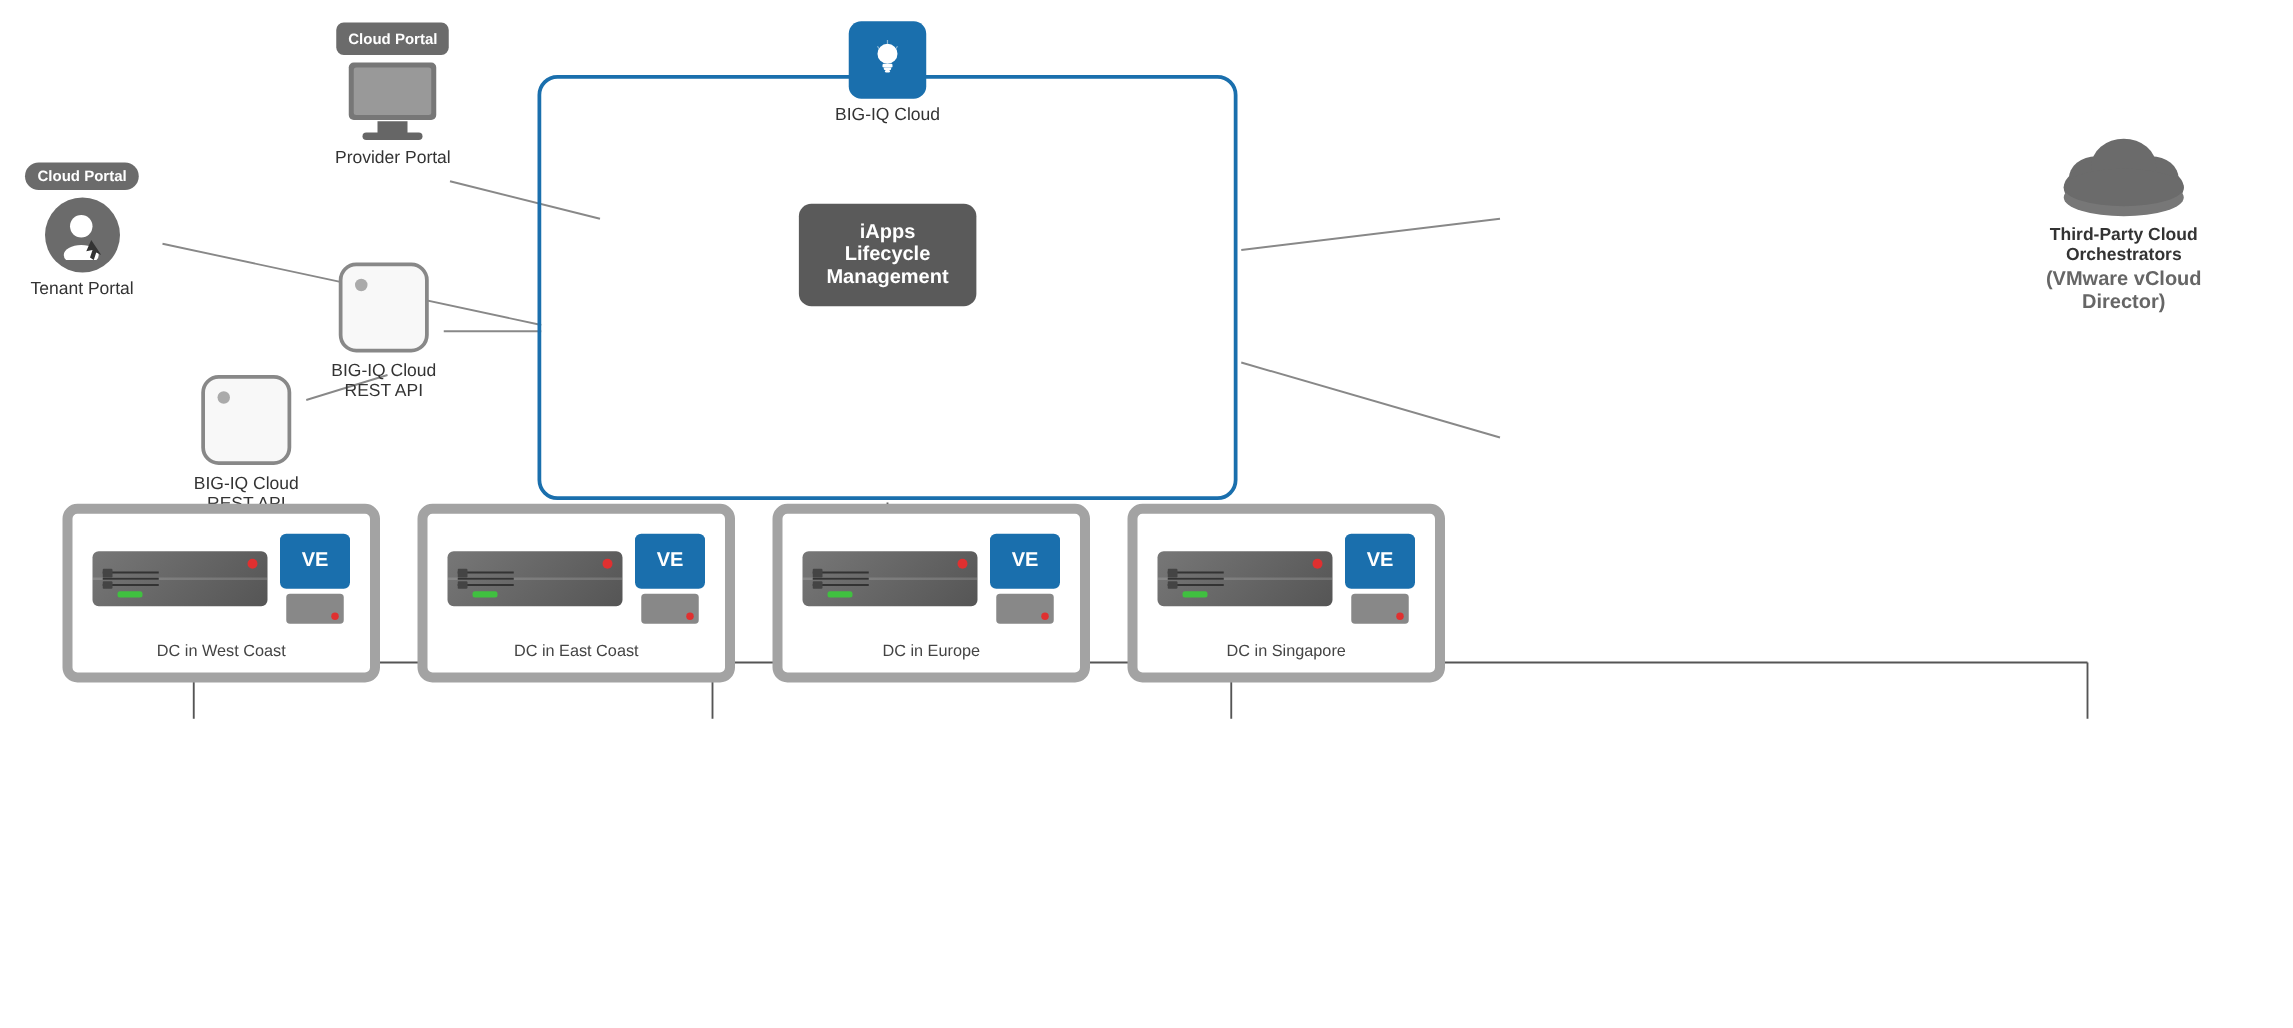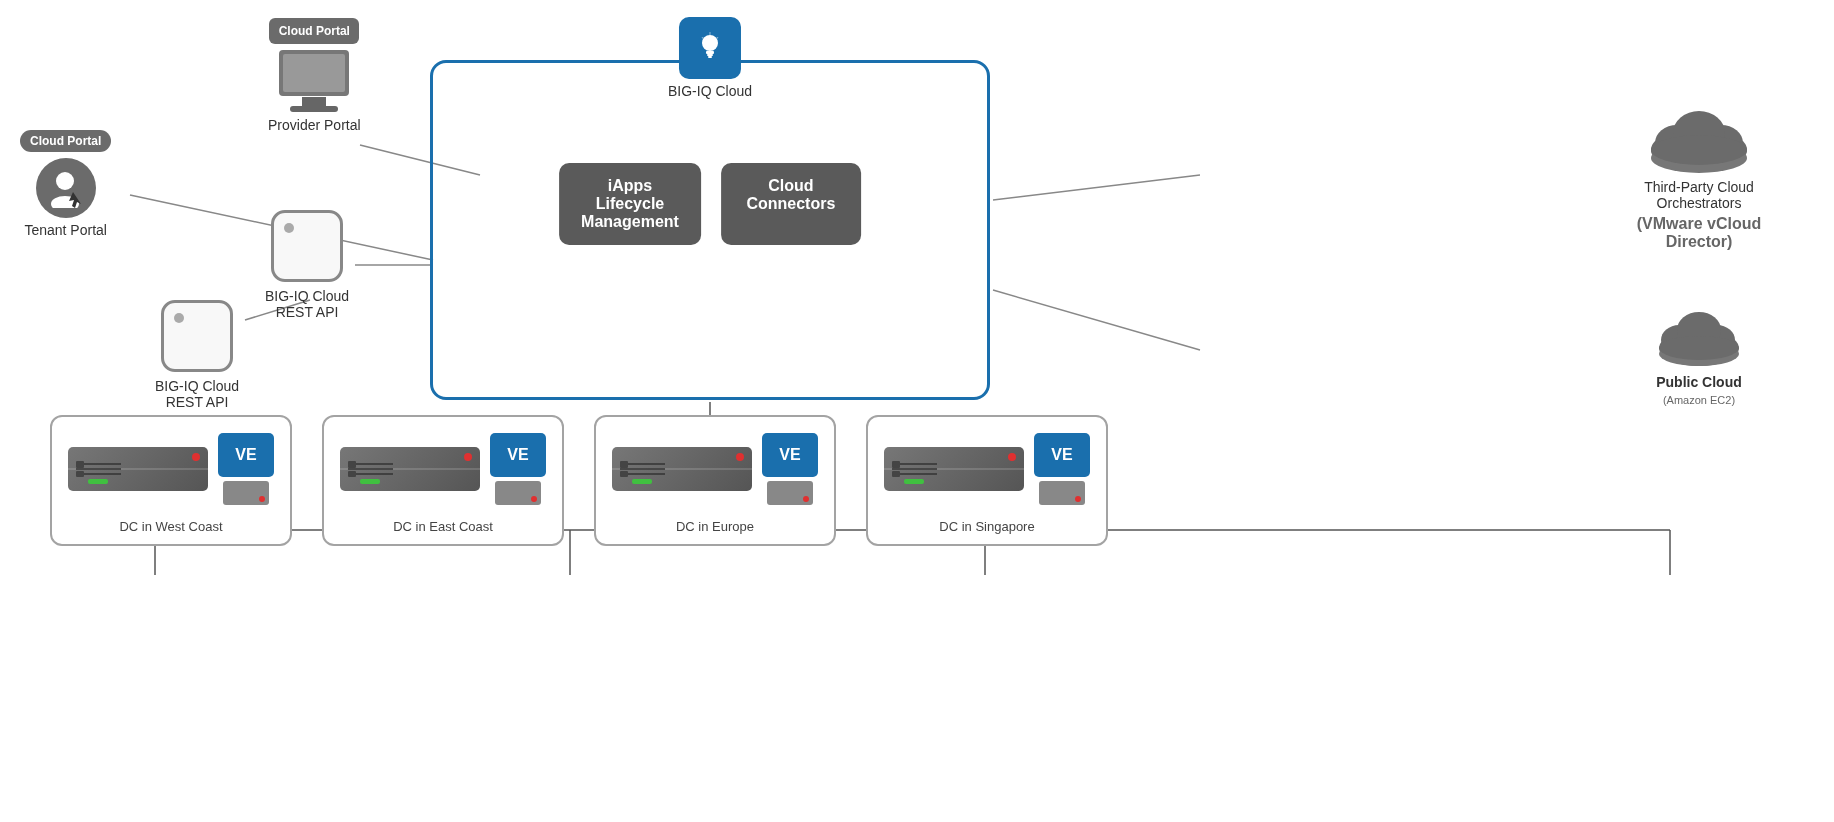--- a/index.html
+++ b/index.html
@@ -132,21 +132,21 @@
     }
 
     
     .dc-row {
       position: absolute;
       bottom: 30px; left: 50px;
       display: flex; gap: 30px;
       align-items: flex-end;
     }
     .dc-box {
-      border: 2px solid #a3a3a3;
+      border: 8px solid #a3a3a3;
       border-radius: 12px;
       padding: 16px 16px 10px 16px;
       display: flex; flex-direction: column; align-items: center;
       background: #fff;
       min-width: 240px;
     }
     .dc-hardware {
       display: flex; gap: 10px; align-items: center; margin-bottom: 8px;
     }
     .server-unit {
@@ -275,21 +275,20 @@
           <line x1="12" y1="10" x2="10" y2="7" stroke="rgba(255,255,255,0.5)" stroke-width="1"></line>
           <line x1="24" y1="10" x2="26" y2="7" stroke="rgba(255,255,255,0.5)" stroke-width="1"></line>
           <line x1="18" y1="5" x2="18" y2="2" stroke="rgba(255,255,255,0.5)" stroke-width="1"></line>
         </svg>
       </div>
       <div class="bigiq-title">BIG-IQ Cloud</div>
     </div>
 
     <div class="inner-buttons">
       <div class="dark-btn">iApps<br>Lifecycle<br>Management</div>
-      <div class="dark-btn">Cloud<br>Connectors</div>
     </div>
   </div>
 
   <div style="position:absolute; top:300px; left:155px; display:flex; flex-direction:column; align-items:center;">
     <div class="device-box">
       <div class="device-dot"></div>
     </div>
     <div class="label-text" style="margin-top:6px;">BIG-IQ Cloud<br>REST API</div>
   </div>
 
@@ -304,37 +303,25 @@
 
     <svg width="120" height="80" viewBox="0 0 120 80">
       <ellipse cx="60" cy="55" rx="48" ry="22" fill="#6b6b6b"></ellipse>
       <ellipse cx="38" cy="48" rx="22" ry="18" fill="#6b6b6b"></ellipse>
       <ellipse cx="82" cy="48" rx="22" ry="18" fill="#6b6b6b"></ellipse>
       <ellipse cx="60" cy="38" rx="26" ry="22" fill="#6b6b6b"></ellipse>
 
       <ellipse cx="60" cy="63" rx="48" ry="15" fill="#777"></ellipse>
       <ellipse cx="60" cy="55" rx="48" ry="15" fill="#6b6b6b"></ellipse>
     </svg>
-    <div class="label-text" style="font-weight:400;">Third-Party Cloud
+    <div class="label-text" style="font-weight:700;">Third-Party Cloud
 Orchestrators</div>
     <div class="label-text" style="color:#666; font-size:16px;font-weight:bold;">(VMware vCloud Director)</div>
   </div>
 
-  <div style="position:absolute; top:300px; right:60px; display:flex; flex-direction:column; align-items:center; width:150px;">
-    <svg width="100" height="70" viewBox="0 0 100 70">
-      <ellipse cx="50" cy="48" rx="40" ry="18" fill="#6b6b6b"></ellipse>
-      <ellipse cx="30" cy="40" rx="18" ry="15" fill="#6b6b6b"></ellipse>
-      <ellipse cx="68" cy="40" rx="18" ry="15" fill="#6b6b6b"></ellipse>
-      <ellipse cx="50" cy="30" rx="22" ry="18" fill="#6b6b6b"></ellipse>
-      <ellipse cx="50" cy="54" rx="40" ry="12" fill="#777"></ellipse>
-      <ellipse cx="50" cy="48" rx="40" ry="12" fill="#6b6b6b"></ellipse>
-    </svg>
-    <div class="label-text" style="font-weight:600;">Public Cloud</div>
-    <div class="label-text" style="color:#666; font-size:11px;">(Amazon EC2)</div>
-  </div>
 
   <div class="dc-row">
 
     <div class="dc-box">
       <div class="dc-hardware">
         <div class="server-unit">
           <div class="server-dot-red"></div>
           <div class="server-dot-green"></div>
           <svg style="position:absolute;top:50%;left:8px;transform:translateY(-50%)" width="50" height="18" viewBox="0 0 50 18">
             <line x1="0" y1="4" x2="45" y2="4" stroke="#333" stroke-width="1.5"></line>

